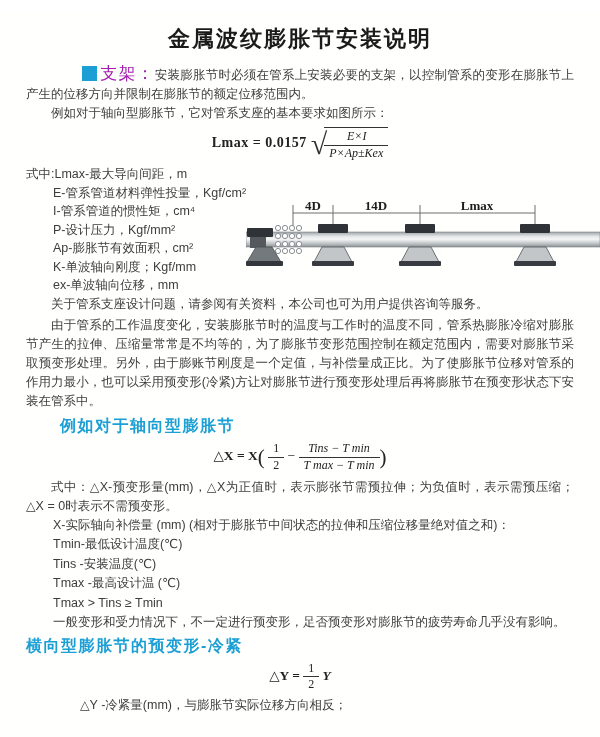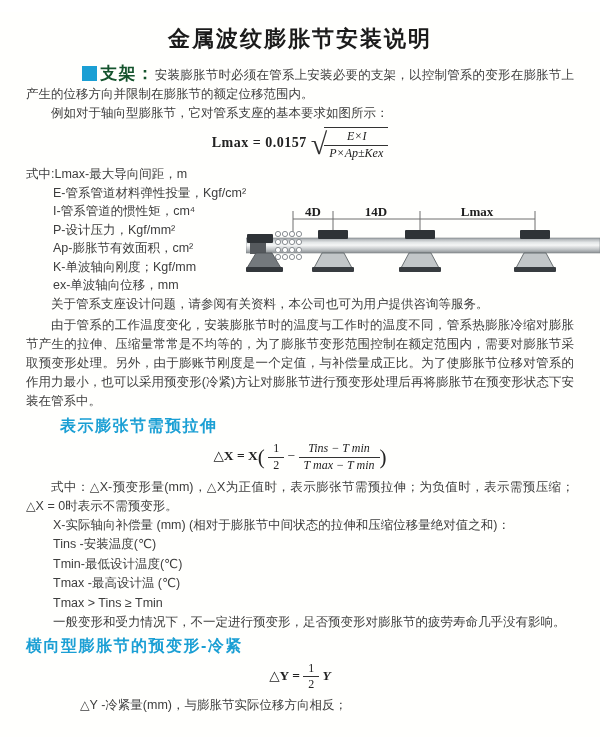--- a/index.html
+++ b/index.html
@@ -15,21 +15,21 @@
   }
   .para {
     margin:0 26px; font-size:12.5px; line-height:19px; text-align:justify;
     text-justify:inter-ideograph;
   }
   .p1 { margin-top:10px; text-indent:56px; }
   .sq {
     display:inline-block; width:15px; height:15px; background:#1b9fd4;
     vertical-align:-2px; margin-right:3px;
   }
-  .sec-label { color:#14532d; font-size:17px; font-weight:bold; letter-spacing:1px; }
+  .sec-label { color:#a21caf; font-size:17px; font-weight:normal; letter-spacing:1px; }
   .p2 { text-indent:25px; margin-top:0; }
 
   .formula {
     text-align:center; color:#222;
     font-family:"Liberation Serif","DejaVu Serif",serif;
   }
   .f1 { margin-top:4px; font-size:14px; }
   .f1 .lhs { font-weight:bold; letter-spacing:0.5px; }
   .radical { font-size:30px; font-weight:400; vertical-align:-7px; margin:0 -3px 0 4px; color:#333; }
   .rad-body { display:inline-block; border-top:1.4px solid #333; vertical-align:middle; padding-top:1px; }
@@ -37,21 +37,21 @@
   .frac .num { display:block; padding:0 5px; border-bottom:1px solid #333; }
   .frac .den { display:block; padding:0 5px; }
   .rad-body .frac .num { border-bottom:1px solid #333;padding-left:6px; }
   .ital { font-style:italic; }
 
   .defs { margin:4px 26px 0; font-size:12.5px; line-height:18.5px; position:relative; z-index:2; }
   .defs .di { padding-left:27px; }
   .defs .dpm { padding-left:13px; }
   .defs .dlast { padding-left:25px; }
 
-  .diagram { position:absolute; left:246px; top:194px; width:354px; height:72px; z-index:1; }
+  .diagram { position:absolute; left:246px; top:188px; width:354px; height:72px; z-index:1; }
   .diagram svg { display:block; }
   .diagram text {
     font-family:"Liberation Serif","DejaVu Serif",serif; font-weight:bold;
     font-size:13px; fill:#1e1e1e; text-anchor:middle;
   }
 
   .h-sec { margin:8px 26px 0; font-size:17px; }
   .h-sub {
     color:#1b9fd4; font-size:16px; font-weight:bold; letter-spacing:1.5px;
   }
@@ -163,35 +163,35 @@
           <polygon points="270,62 308,62 300,47 278,47" fill="#c2c6c8" stroke="#5f6468" stroke-width="0.9"></polygon>
           <rect x="268" y="61" width="42" height="5" rx="1" fill="#383c40"></rect>
         </g>
       </g>
     </svg>
   </div>
 
 
   <p class="para p2 pre-para">由于管系的工作温度变化，安装膨胀节时的温度与工作时的温度不同，管系热膨胀冷缩对膨胀节产生的拉伸、压缩量常常是不均等的，为了膨胀节变形范围控制在额定范围内，需要对膨胀节采取预变形处理。另外，由于膨账节刚度是一个定值，与补偿量成正比。为了使膨胀节位移对管系的作用力最小，也可以采用预变形(冷紧)方让对膨胀节进行预变形处理后再将膨胀节在预变形状态下安装在管系中。</p>
 
-  <div class="h-sub h-axial">表示膨张节需预拉伸</div>
+  <div class="h-sub h-axial">例如对于轴向型膨胀节</div>
 
   <div class="formula f2">
     <span class="lhs">△X = X</span><span class="paren">(</span>
     <span class="frac"><span class="num">1</span><span class="den">2</span></span>
     <span>−</span>
     <span class="frac"><span class="num ital">Tins − T min</span><span class="den ital">T max − T min</span></span><span class="paren">)</span>
   </div>
 
   <p class="para note1">式中：△X-预变形量(mm)，△X为正值时，表示膨张节需预拉伸；为负值时，表示需预压缩；△X = 0时表示不需预变形。</p>
 
   <div class="items">
     <div>X-实际轴向补偿量 (mm) (相对于膨胀节中间状态的拉伸和压缩位移量绝对值之和)：</div>
+    <div>Tmin-最低设计温度(℃)</div>
     <div>Tins -安装温度(℃)</div>
-    <div>Tmin-最低设计温度(℃)</div>
     <div>Tmax -最高设计温 (℃)</div>
     <div>Tmax &gt; Tins ≥ Tmin</div>
     <div>一般变形和受力情况下，不一定进行预变形，足否预变形对膨胀节的疲劳寿命几乎没有影响。</div>
   </div>
 
   <div class="h-sub h-lateral">横向型膨胀节的预变形-冷紧</div>
 
   <div class="formula f3">
     <span class="lhs">△Y =</span>
     <span class="frac"><span class="num">1</span><span class="den">2</span></span>

